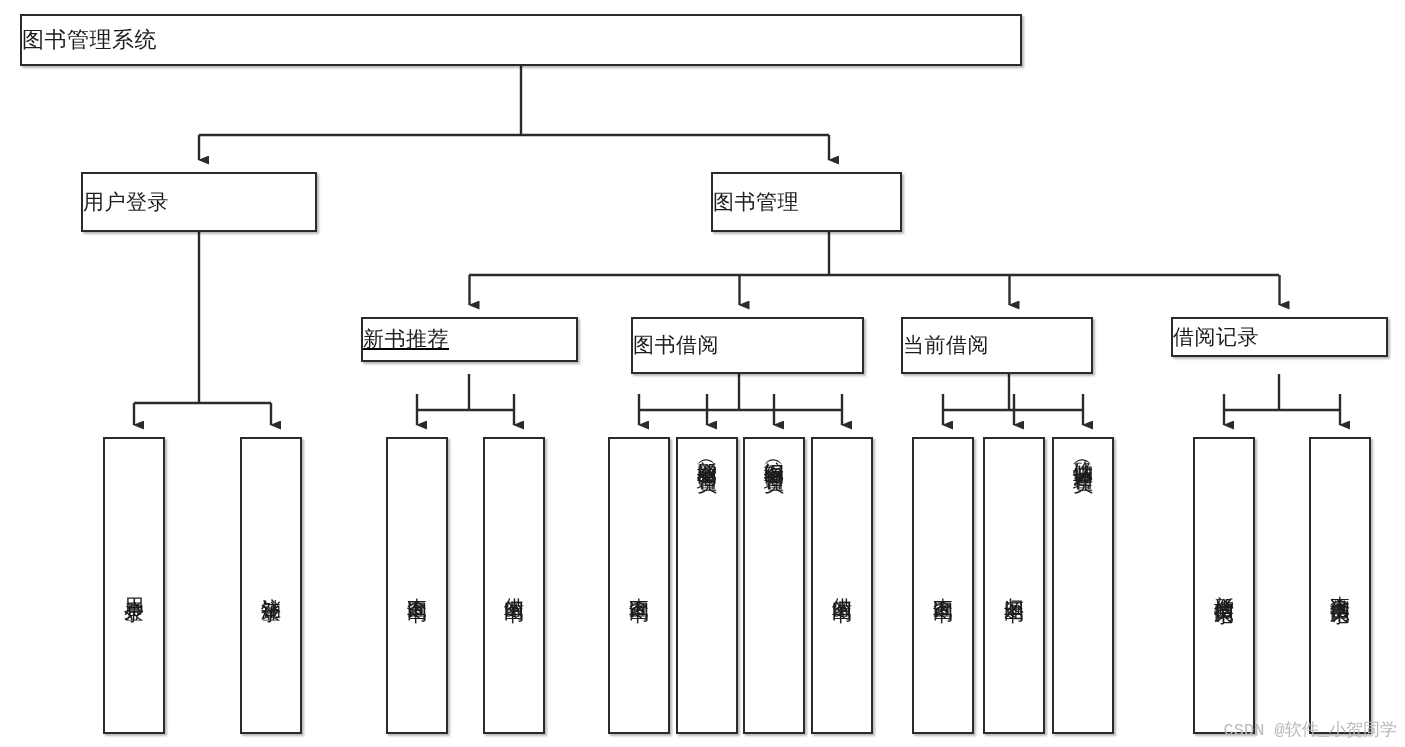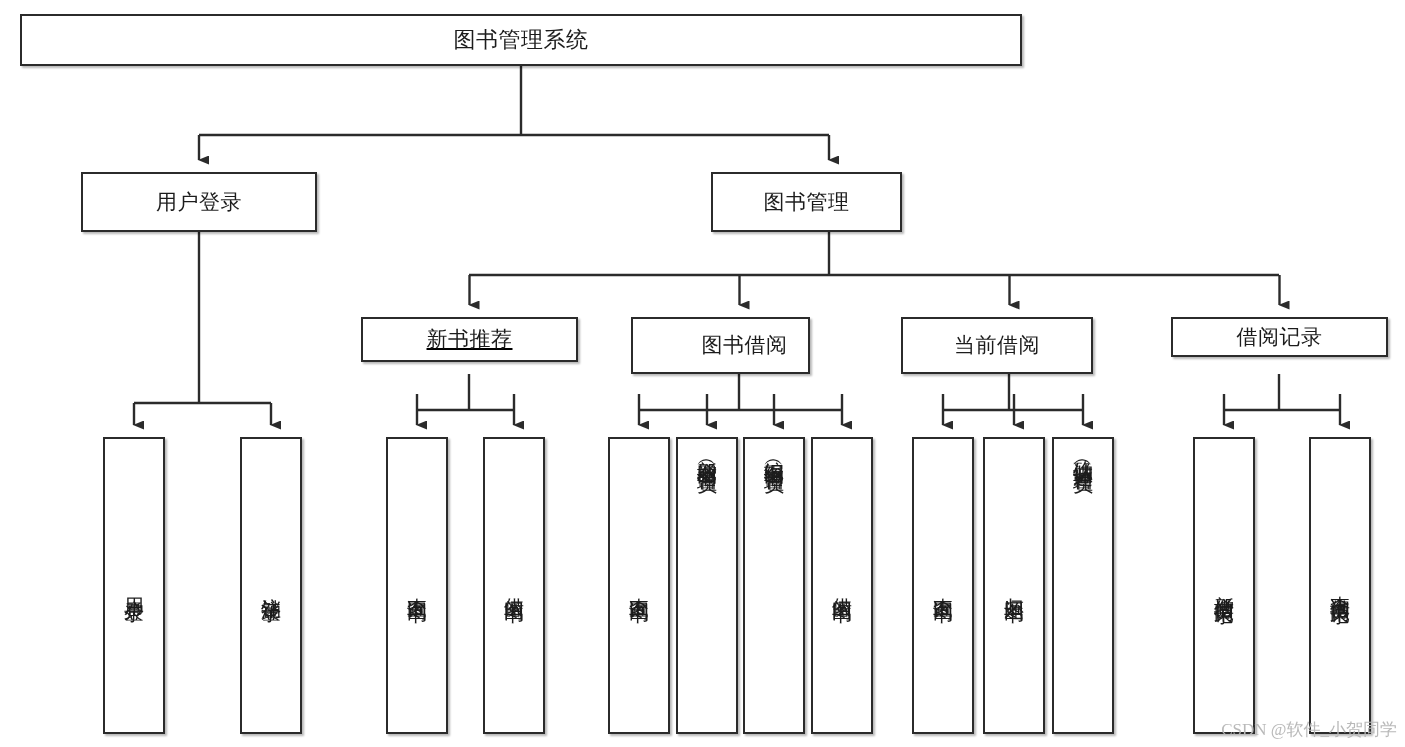--- a/index.html
+++ b/index.html
@@ -27,21 +27,21 @@
     pointer-events: none;
   }
   .node {
     position: absolute;
     box-sizing: border-box;
     background: #ffffff;
     border: 2px solid #2b2b2b;
     box-shadow: 2px 2px 2px rgba(0,0,0,0.28);
     display: flex;
     align-items: center;
-    justify-content: center;
+    justify-content: flex-start;
   }
   .node .label {
     color: #1c1c1c;
     font-family: "DejaVu Sans", "Liberation Sans", sans-serif;
     text-align: center;
     line-height: 1.08;
     letter-spacing: 0.5px;
   }
   
   .node.horiz .label {
@@ -68,21 +68,21 @@
   .node.vert.centered {
     align-items: center;
     padding-top: 0;
   }
   .watermark {
     position: absolute;
     right: 8px;
     bottom: 6px;
     font-size: 17px;
     color: #b9b9b9;
-    font-family: Liberation Serif, serif;
+    font-family: Liberation Mono, monospace;
     white-space: nowrap;
   }
 </style>
 </head>
 <body>
 
 <div id="diagram-root">
 
   <svg class="wires" viewBox="0 0 1405 747" xmlns="http://www.w3.org/2000/svg">
     <defs>
@@ -133,21 +133,21 @@
       </div>
       <div class="node horiz" style="left: 81px; top: 172px; width: 236px; height: 60px;">
         <div class="label">用户登录</div>
       </div>
       <div class="node horiz" style="left: 711px; top: 172px; width: 191px; height: 60px;">
         <div class="label">图书管理</div>
       </div>
       <div class="node horiz" style="left: 361px; top: 317px; width: 217px; height: 45px; text-decoration: underline;">
         <div class="label">新书推荐</div>
       </div>
-      <div class="node horiz" style="left: 631px; top: 317px; width: 179px; height: 57px; padding-left: 48px;">
+      <div class="node horiz" style="left: 631px; top: 317px; width: 233px; height: 57px;">
         <div class="label">图书借阅</div>
       </div>
       <div class="node horiz" style="left: 901px; top: 317px; width: 192px; height: 57px;">
         <div class="label">当前借阅</div>
       </div>
       <div class="node horiz" style="left: 1171px; top: 317px; width: 217px; height: 40px;">
         <div class="label">借阅记录</div>
       </div>
       <div class="node vert centered" style="left: 103px; top: 437px; width: 62px; height: 297px;">
         <div class="label">用户登录</div>

